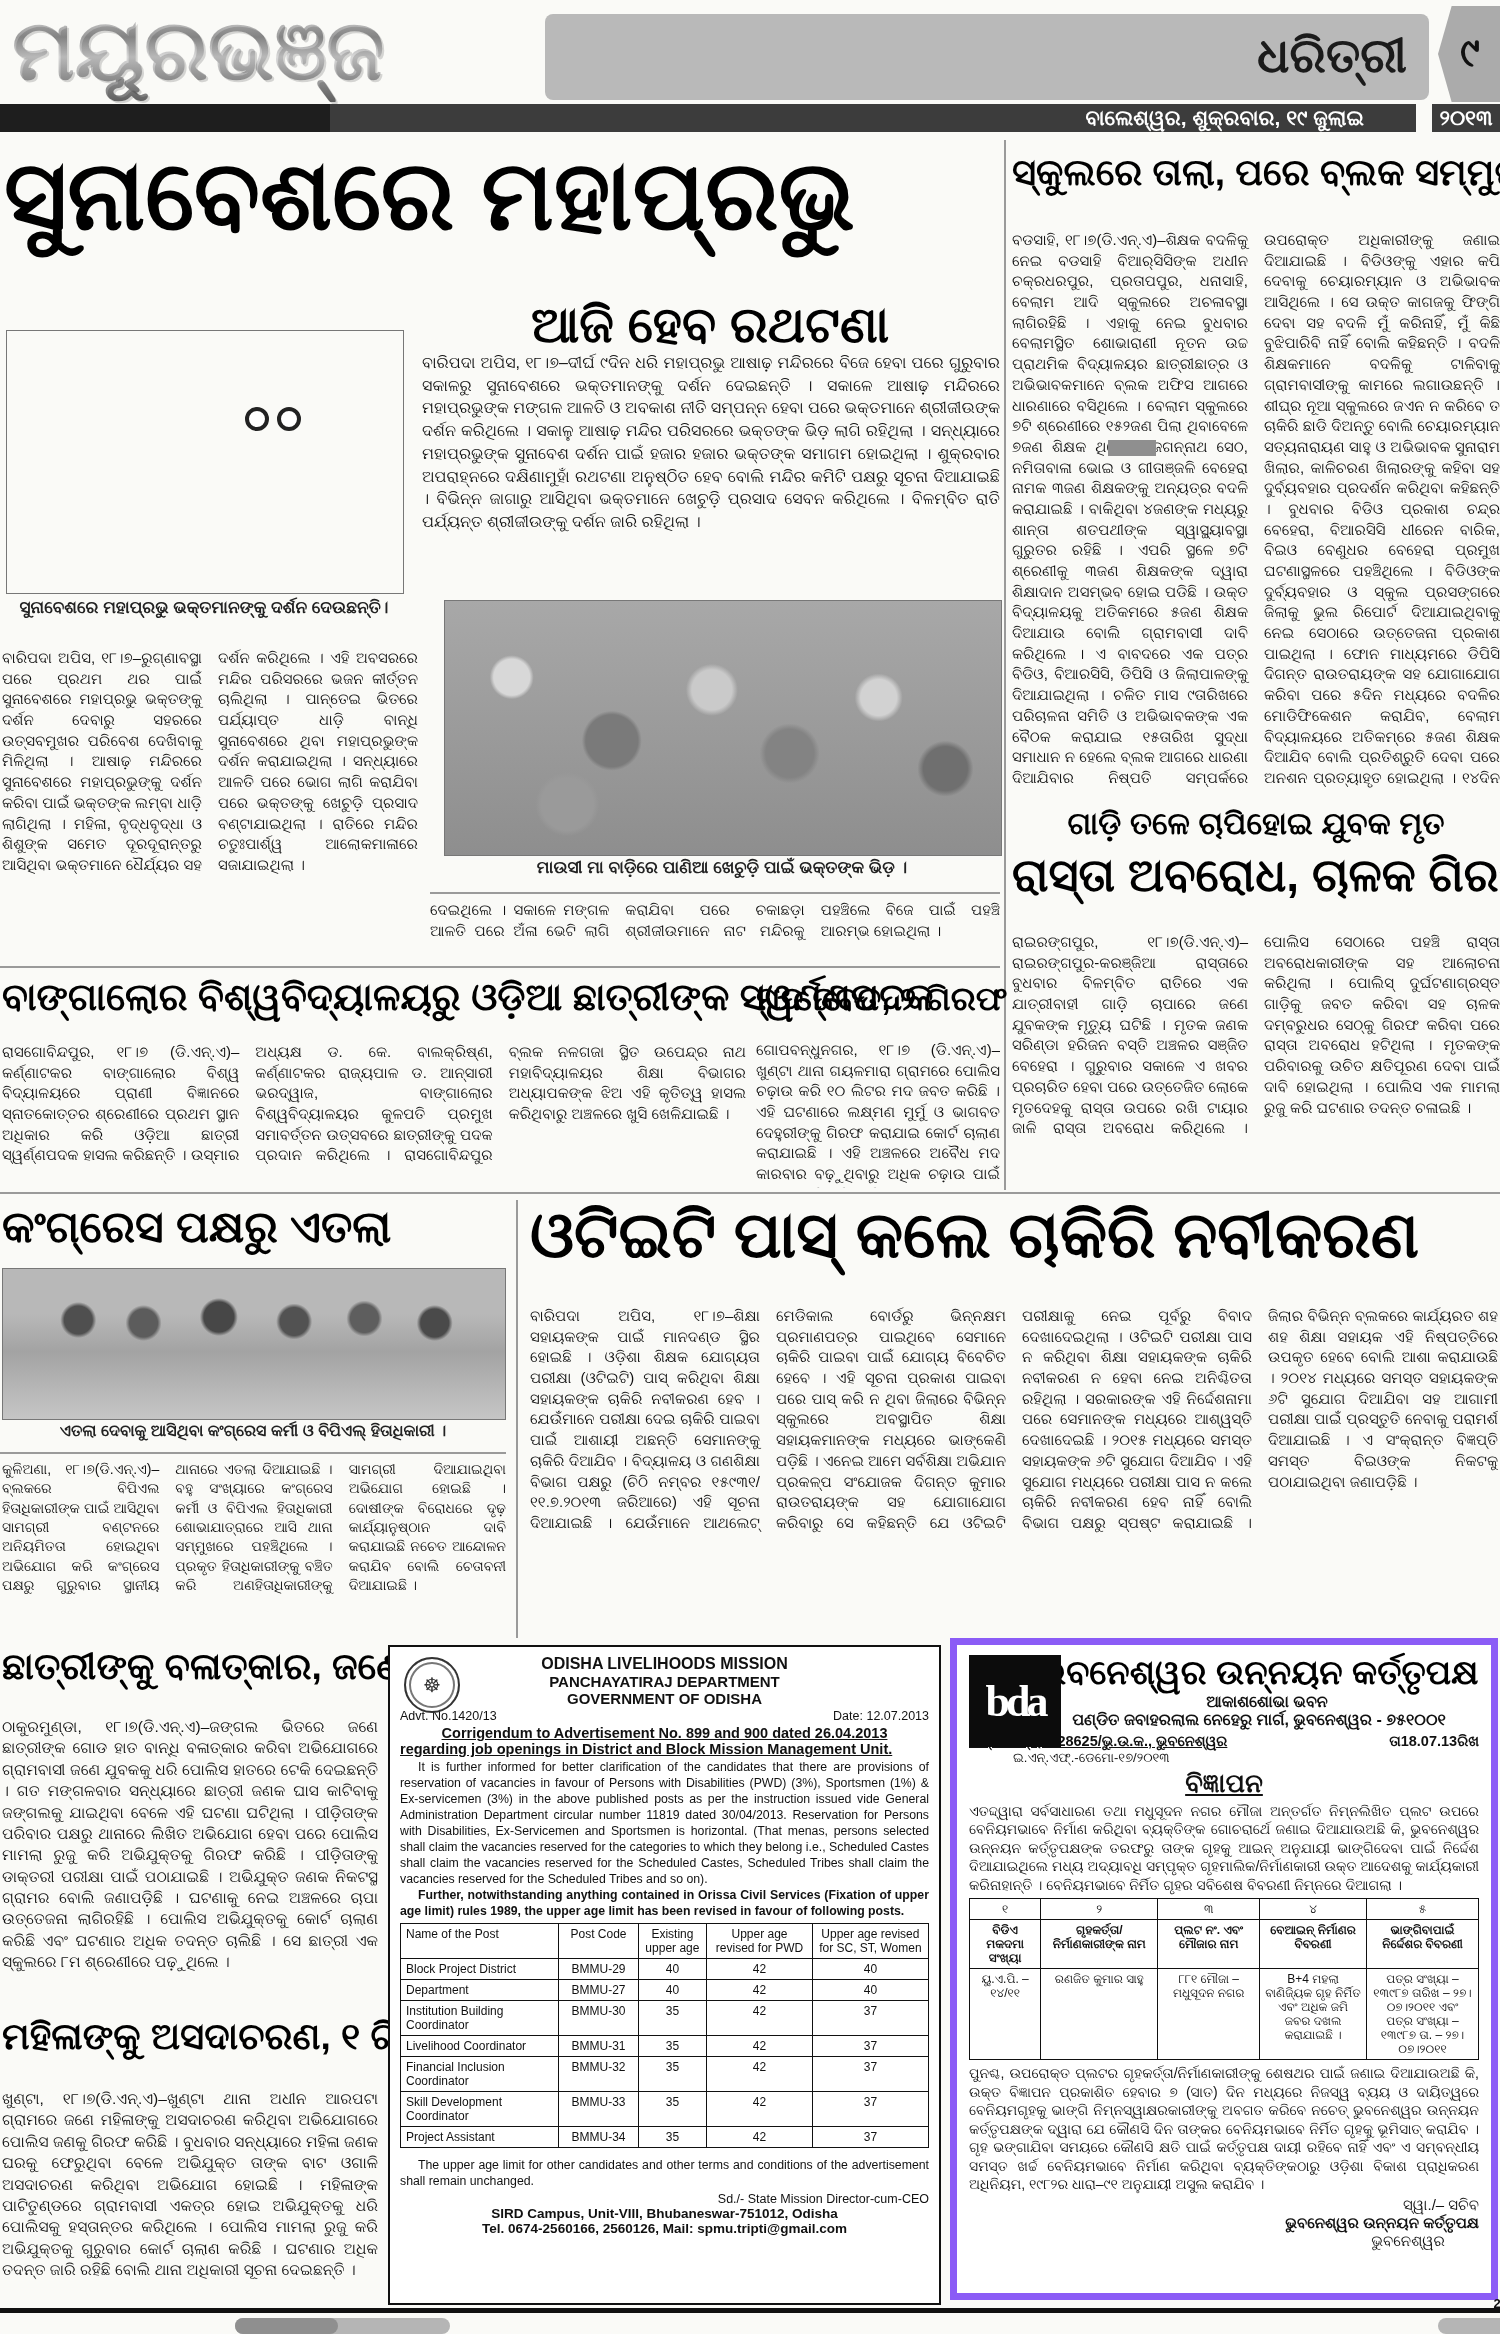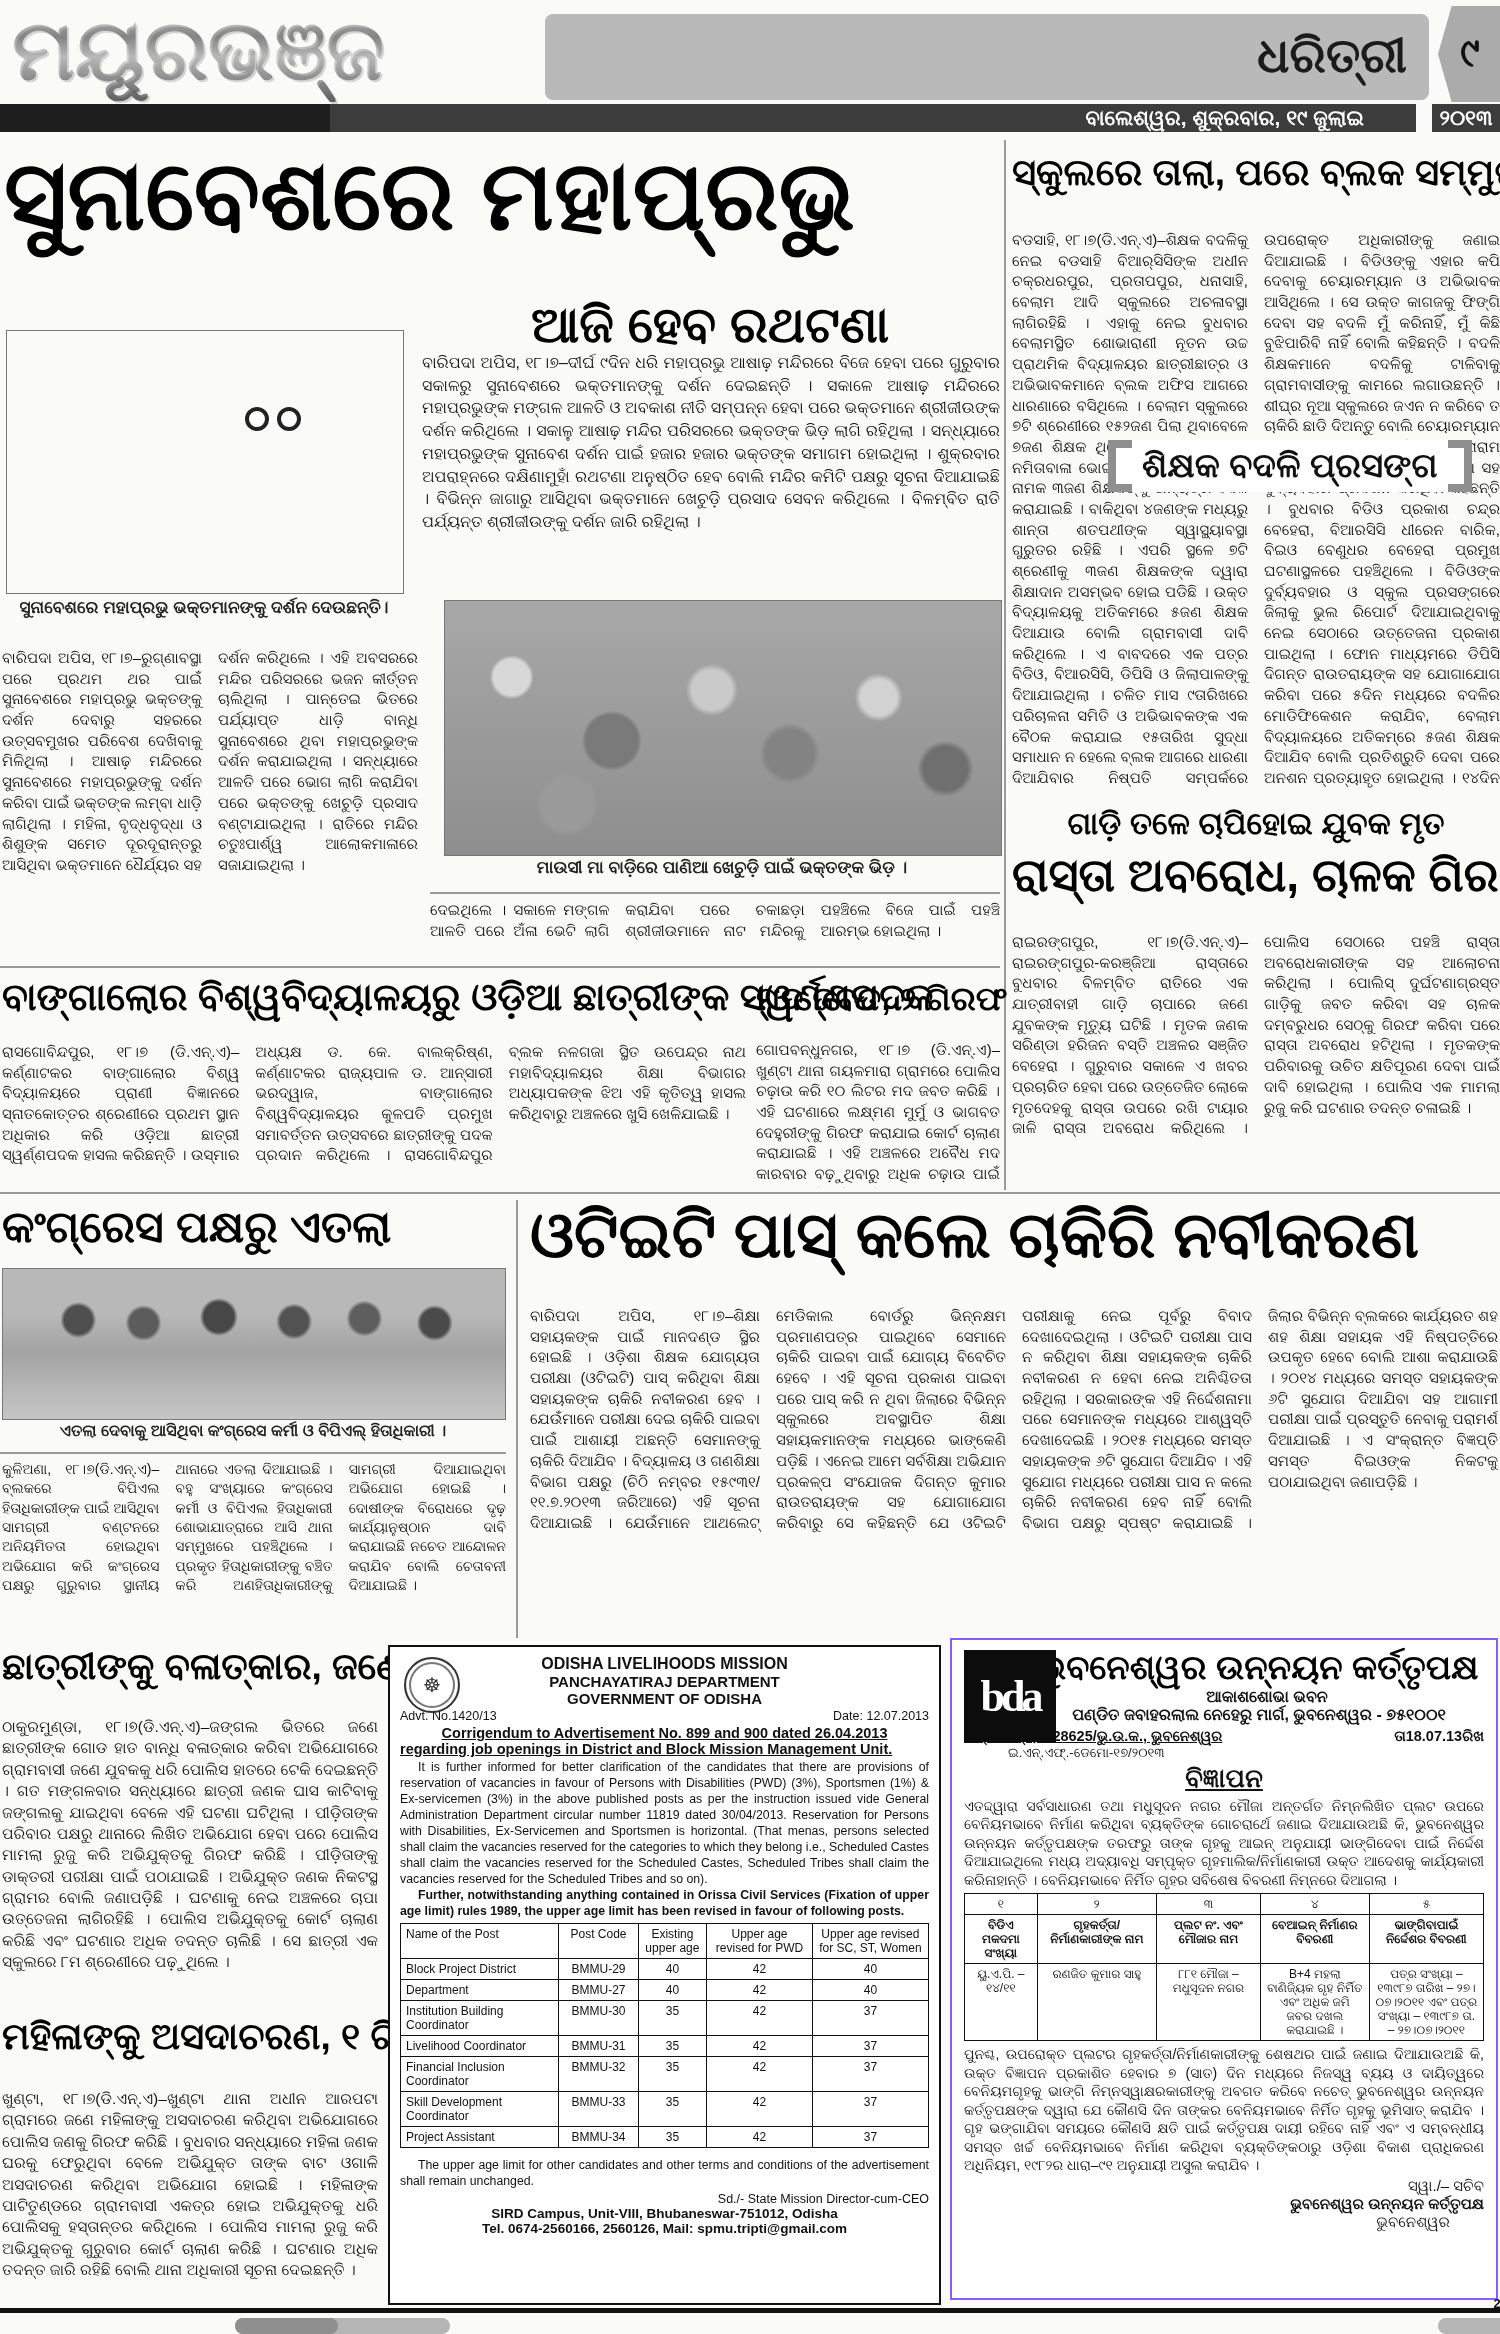--- a/index.html
+++ b/index.html
@@ -58,21 +58,21 @@
      radial-gradient(circle at 86% 36%,#4a4a4a 0 14px,transparent 18px),
      linear-gradient(180deg,#b8b8b8 0 30%,#a3a3a3 55%,#c6c6c6);}
   
   .tag{display:flex;align-items:stretch;background:#fff;}
   .tag .br{width:16px;}
   .tag .br.l{border-left:8px solid #8f8f8f;border-top:8px solid #8f8f8f;border-bottom:8px solid #8f8f8f;}
   .tag .br.r{border-right:8px solid #8f8f8f;border-top:8px solid #8f8f8f;border-bottom:8px solid #8f8f8f;}
   .tag .txt{font-size:34px;font-weight:800;padding:6px 10px;white-space:nowrap;}
   
   .ad-box{border:2px solid #111;background:#fff;}
-  .ad-box-thick{border:2px solid #8b5cf6;background:#fff;}
+  .ad-box-thick{border:7px solid #8b5cf6;background:#fff;}
   .olm-emblem{width:52px;height:52px;border-radius:50%;border:2px solid #333;
       box-shadow:inset 0 0 0 3px #fff,inset 0 0 0 5px #777;display:flex;align-items:center;justify-content:center;
       font-size:20px;color:#333;}
   .bda-logo{width:92px;height:92px;background:#0c0c0c;color:#fff;display:flex;align-items:center;justify-content:center;
       font-weight:800;font-size:44px;letter-spacing:-4px;font-family:"Liberation Serif",serif;}
   table.adtab{border-collapse:collapse;width:100%;}
   table.adtab th,table.adtab td{border:1.5px solid #111;padding:3px 5px;vertical-align:top;}
   .eng{font-family:"Liberation Sans",sans-serif;}
   .scroll-thumb{background:#b5b5b5;border-radius:8px;}
   .scroll-thumb .dark{background:#8f8f8f;border-radius:8px;height:100%;}
@@ -114,21 +114,20 @@
   <div class="abs caption" style="left:444px;top:858px;width:556px;">ମାଉସୀ ମା ବାଡ଼ିରେ ପାଣିଆ ଖେଚୁଡ଼ି ପାଇଁ ଭକ୍ତଙ୍କ ଭିଡ଼ ।</div>
   <div class="abs rule-h" style="left:430px;top:892px;width:570px;height:2px;"></div>
   <div class="abs body-txt jt cols3" style="left:430px;top:900px;width:570px;height:62px;overflow:hidden;">ଦେଇଥିଲେ । ସକାଳେ ମଙ୍ଗଳ ଆଳତି ପରେ ଅଁଳା ଭେଟି ଲାଗି କରାଯିବା ପରେ ଚକାଛଡ଼ା ଶ୍ରୀଜୀଉମାନେ ନାଟ ମନ୍ଦିରକୁ ପହଞ୍ଚିଲେ ବିଜେ ପାଇଁ ପହଞ୍ଚି ଆରମ୍ଭ ହୋଇଥିଲା ।</div>
 
   <div class="abs rule-v" style="left:1004px;top:140px;height:1050px;"></div>
 
   <div class="abs headline" style="left:1012px;top:152px;width:488px;font-size:37px;white-space:nowrap;">ସ୍କୁଲରେ ତାଲା, ପରେ ବ୍ଲକ ସମ୍ମୁଖରେ ଧାରଣା</div>
   <div class="abs body-txt jt cols2" style="left:1012px;top:230px;width:488px;height:566px;overflow:hidden;">ବଡସାହି, ୧୮।୭(ଡି.ଏନ୍.ଏ)–ଶିକ୍ଷକ ବଦଳିକୁ ନେଇ ବଡସାହି ବିଆର୍‌ସିସିଙ୍କ ଅଧୀନ ଚକ୍ରଧରପୁର, ପ୍ରତାପପୁର, ଧନାସାହି, ବେଲାମ ଆଦି ସ୍କୁଲରେ ଅଚଳାବସ୍ଥା ଲାଗିରହିଛି । ଏହାକୁ ନେଇ ବୁଧବାର ବେଲାମସ୍ଥିତ ଶୋଭାରାଣୀ ନୂତନ ଉଚ୍ଚ ପ୍ରାଥମିକ ବିଦ୍ୟାଳୟର ଛାତ୍ରୀଛାତ୍ର ଓ ଅଭିଭାବକମାନେ ବ୍ଲକ ଅଫିସ ଆଗରେ ଧାରଣାରେ ବସିଥିଲେ । ବେଲାମ ସ୍କୁଲରେ ୭ଟି ଶ୍ରେଣୀରେ ୧୫୨ଜଣ ପିଲା ଥିବାବେଳେ ୭ଜଣ ଶିକ୍ଷକ ଥିଲେ । ଜଗନ୍ନାଥ ସେଠ, ନମିତାବାଳା ଭୋଇ ଓ ଗୀତାଞ୍ଜଳି ବେହେରା ନାମକ ୩ଜଣ ଶିକ୍ଷକଙ୍କୁ ଅନ୍ୟତ୍ର ବଦଳି କରାଯାଇଛି । ବାକିଥିବା ୪ଜଣଙ୍କ ମଧ୍ୟରୁ ଶାନ୍ତା ଶତପଥୀଙ୍କ ସ୍ୱାସ୍ଥ୍ୟାବସ୍ଥା ଗୁରୁତର ରହିଛି । ଏପରି ସ୍ଥଳେ ୭ଟି ଶ୍ରେଣୀକୁ ୩ଜଣ ଶିକ୍ଷକଙ୍କ ଦ୍ୱାରା ଶିକ୍ଷାଦାନ ଅସମ୍ଭବ ହୋଇ ପଡିଛି । ଉକ୍ତ ବିଦ୍ୟାଳୟକୁ ଅତିକମରେ ୫ଜଣ ଶିକ୍ଷକ ଦିଆଯାଉ ବୋଲି ଗ୍ରାମବାସୀ ଦାବି କରିଥିଲେ । ଏ ବାବଦରେ ଏକ ପତ୍ର ବିଡିଓ, ବିଆରସିସି, ଡିପିସି ଓ ଜିଲାପାଳଙ୍କୁ ଦିଆଯାଇଥିଲା । ଚଳିତ ମାସ ୯ତାରିଖରେ ପରିଚାଳନା ସମିତି ଓ ଅଭିଭାବକଙ୍କ ଏକ ବୈଠକ କରାଯାଇ ୧୫ତାରିଖ ସୁଦ୍ଧା ସମାଧାନ ନ ହେଲେ ବ୍ଲକ ଆଗରେ ଧାରଣା ଦିଆଯିବାର ନିଷ୍ପତି ସମ୍ପର୍କରେ ଉପରୋକ୍ତ ଅଧିକାରୀଙ୍କୁ ଜଣାଇ ଦିଆଯାଇଛି । ବିଡିଓଙ୍କୁ ଏହାର କପି ଦେବାକୁ ଚେୟାରମ୍ୟାନ ଓ ଅଭିଭାବକ ଆସିଥିଲେ । ସେ ଉକ୍ତ କାଗଜକୁ ଫିଙ୍ଗି ଦେବା ସହ ବଦଳି ମୁଁ କରିନାହିଁ, ମୁଁ କିଛି ବୁଝିପାରିବି ନାହିଁ ବୋଲି କହିଛନ୍ତି । ବଦଳି ଶିକ୍ଷକମାନେ ବଦଳିକୁ ଟାଳିବାକୁ ଗ୍ରାମବାସୀଙ୍କୁ କାମରେ ଲଗାଉଛନ୍ତି । ଶୀଘ୍ର ନୂଆ ସ୍କୁଲରେ ଜଏନ ନ କରିବେ ତ ଚାକିରି ଛାଡି ଦିଅନ୍ତୁ ବୋଲି ଚେୟାରମ୍ୟାନ ସତ୍ୟନାରାୟଣ ସାହୁ ଓ ଅଭିଭାବକ ସୁନାରାମ ଖିଲାର, କାଳିଚରଣ ଖିଲାରଙ୍କୁ କହିବା ସହ ଦୁର୍ବ୍ୟବହାର ପ୍ରଦର୍ଶନ କରିଥିବା କହିଛନ୍ତି । ବୁଧବାର ବିଡିଓ ପ୍ରକାଶ ଚନ୍ଦ୍ର ବେହେରା, ବିଆରସିସି ଧୀରେନ ବାରିକ, ବିଇଓ ବେଣୁଧର ବେହେରା ପ୍ରମୁଖ ଘଟଣାସ୍ଥଳରେ ପହଞ୍ଚିଥିଲେ । ବିଡିଓଙ୍କ ଦୁର୍ବ୍ୟବହାର ଓ ସ୍କୁଲ ପ୍ରସଙ୍ଗରେ ଜିଲାକୁ ଭୁଲ ରିପୋର୍ଟ ଦିଆଯାଇଥିବାକୁ ନେଇ ସେଠାରେ ଉତ୍ତେଜନା ପ୍ରକାଶ ପାଇଥିଲା । ଫୋନ ମାଧ୍ୟମରେ ଡିପିସି ଦିଗନ୍ତ ରାଉତରାୟଙ୍କ ସହ ଯୋଗାଯୋଗ କରିବା ପରେ ୫ଦିନ ମଧ୍ୟରେ ବଦଳିର ମୋଡିଫିକେଶନ କରାଯିବ, ବେଲାମ ବିଦ୍ୟାଳୟରେ ଅତିକମ୍‌ରେ ୫ଜଣ ଶିକ୍ଷକ ଦିଆଯିବ ବୋଲି ପ୍ରତିଶ୍ରୁତି ଦେବା ପରେ ଅନଶନ ପ୍ରତ୍ୟାହୃତ ହୋଇଥିଲା । ୧୪ଦିନ ଧରି ତାଲା ପଡିବା ପରେ ମଧ୍ୟ ଶିକ୍ଷାନୁଷ୍ଠାନରେ କୌଣସି ଅଧିକାରୀ ନ ପହଞ୍ଚିବା ଦୁଃଖଦାୟକ ବୋଲି କେନ୍ଦ୍ରମନ୍ତ୍ରୀଙ୍କ ଆଇଟିଡିଏ ପ୍ରତିନିଧି ପ୍ରକାଶ କରମହାପାତ୍ର କହିଛନ୍ତି ।</div>
   <div class="abs tag" style="left:1108px;top:440px;">
     <div class="br l"></div>
-    <div class="txt">ଶିକ୍ଷକ ବଦଳି ପ୍ରସଙ୍ଗ</div>
     <div class="br r"></div>
   </div>
 
   <div class="abs headline ctr" style="left:1012px;top:806px;width:488px;font-size:31px;">ଗାଡ଼ି ତଳେ ଚାପିହୋଇ ଯୁବକ ମୃତ</div>
   <div class="abs headline" style="left:1012px;top:848px;width:488px;font-size:46px;white-space:nowrap;">ରାସ୍ତା ଅବରୋଧ, ଚାଳକ ଗିରଫ</div>
   <div class="abs body-txt jt cols2" style="left:1012px;top:932px;width:488px;height:256px;overflow:hidden;">ରାଇରଙ୍ଗପୁର, ୧୮।୭(ଡି.ଏନ୍.ଏ)– ରାଇରଙ୍ଗପୁର-କରଞ୍ଜିଆ ରାସ୍ତାରେ ବୁଧବାର ବିଳମ୍ବିତ ରାତିରେ ଏକ ଯାତ୍ରୀବାହୀ ଗାଡ଼ି ଚାପାରେ ଜଣେ ଯୁବକଙ୍କ ମୃତ୍ୟୁ ଘଟିଛି । ମୃତକ ଜଣକ ସରିଣ୍ଡା ହରିଜନ ବସ୍ତି ଅଞ୍ଚଳର ସଞ୍ଜିତ ବେହେରା । ଗୁରୁବାର ସକାଳେ ଏ ଖବର ପ୍ରଚାରିତ ହେବା ପରେ ଉତ୍ତେଜିତ ଲୋକେ ମୃତଦେହକୁ ରାସ୍ତା ଉପରେ ରଖି ଟାୟାର ଜାଳି ରାସ୍ତା ଅବରୋଧ କରିଥିଲେ । ପୋଲିସ ସେଠାରେ ପହଞ୍ଚି ରାସ୍ତା ଅବରୋଧକାରୀଙ୍କ ସହ ଆଲୋଚନା କରିଥିଲା । ପୋଲିସ୍ ଦୁର୍ଘଟଣାଗ୍ରସ୍ତ ଗାଡ଼ିକୁ ଜବତ କରିବା ସହ ଚାଳକ ଦମ୍ବରୁଧର ସେଠ୍‌କୁ ଗିରଫ କରିବା ପରେ ରାସ୍ତା ଅବରୋଧ ହଟିଥିଲା । ମୃତକଙ୍କ ପରିବାରକୁ ଉଚିତ କ୍ଷତିପୂରଣ ଦେବା ପାଇଁ ଦାବି ହୋଇଥିଲା । ପୋଲିସ ଏକ ମାମଲା ରୁଜୁ କରି ଘଟଣାର ତଦନ୍ତ ଚଳାଇଛି ।</div>
 
   <div class="abs rule-h" style="left:0;top:966px;width:1000px;height:2px;"></div>
   <div class="abs headline" style="left:2px;top:976px;width:748px;font-size:38px;white-space:nowrap;">ବାଙ୍ଗାଲୋର ବିଶ୍ୱବିଦ୍ୟାଳୟରୁ ଓଡ଼ିଆ ଛାତ୍ରୀଙ୍କ ସ୍ୱର୍ଣ୍ଣପଦକ</div>
   <div class="abs body-txt jt cols3" style="left:2px;top:1042px;width:744px;height:146px;overflow:hidden;">ରାସଗୋବିନ୍ଦପୁର, ୧୮।୭ (ଡି.ଏନ୍.ଏ)– କର୍ଣ୍ଣାଟକର ବାଙ୍ଗାଲୋର ବିଶ୍ୱ ବିଦ୍ୟାଳୟରେ ପ୍ରାଣୀ ବିଜ୍ଞାନରେ ସ୍ନାତକୋତ୍ତର ଶ୍ରେଣୀରେ ପ୍ରଥମ ସ୍ଥାନ ଅଧିକାର କରି ଓଡ଼ିଆ ଛାତ୍ରୀ ସ୍ୱର୍ଣ୍ଣପଦକ ହାସଲ କରିଛନ୍ତି । ଉସ୍ମାର ଅଧ୍ୟକ୍ଷ ଡ. କେ. ବାଲକ୍ରିଷ୍ଣ, କର୍ଣ୍ଣାଟକର ରାଜ୍ୟପାଳ ଡ. ଆନ୍ସାରୀ ଭରଦ୍ୱାଜ, ବାଙ୍ଗାଲୋର ବିଶ୍ୱବିଦ୍ୟାଳୟର କୁଳପତି ପ୍ରମୁଖ ସମାବର୍ତ୍ତନ ଉତ୍ସବରେ ଛାତ୍ରୀଙ୍କୁ ପଦକ ପ୍ରଦାନ କରିଥିଲେ । ରାସଗୋବିନ୍ଦପୁର ବ୍ଲକ ନଳଗଜା ସ୍ଥିତ ଉପେନ୍ଦ୍ର ନାଥ ମହାବିଦ୍ୟାଳୟର ଶିକ୍ଷା ବିଭାଗର ଅଧ୍ୟାପକଙ୍କ ଝିଅ ଏହି କୃତିତ୍ୱ ହାସଲ କରିଥିବାରୁ ଅଞ୍ଚଳରେ ଖୁସି ଖେଳିଯାଇଛି ।</div>

